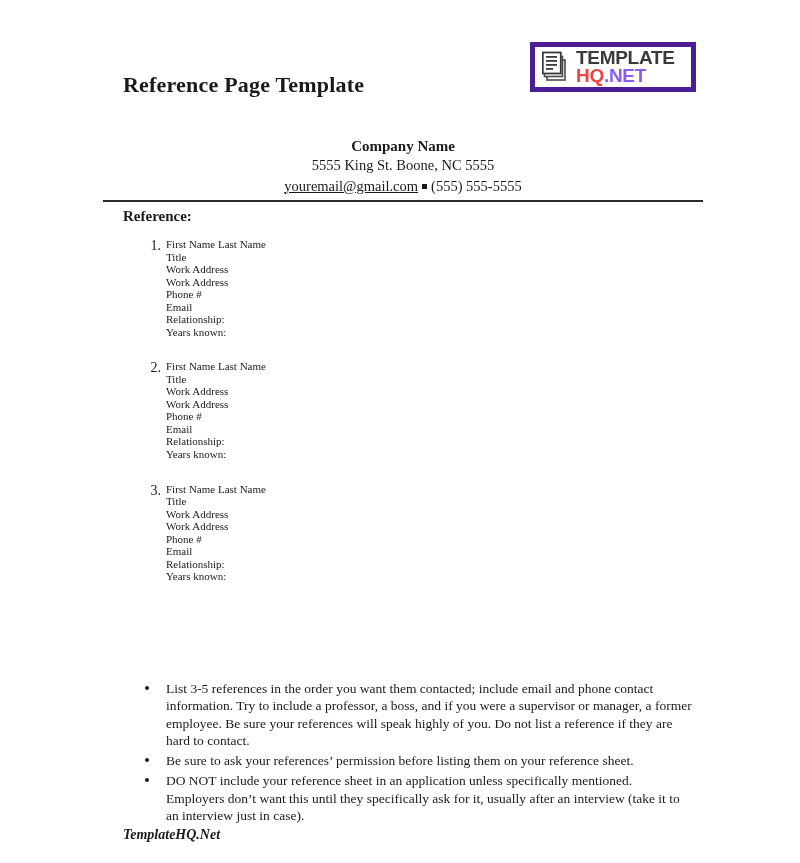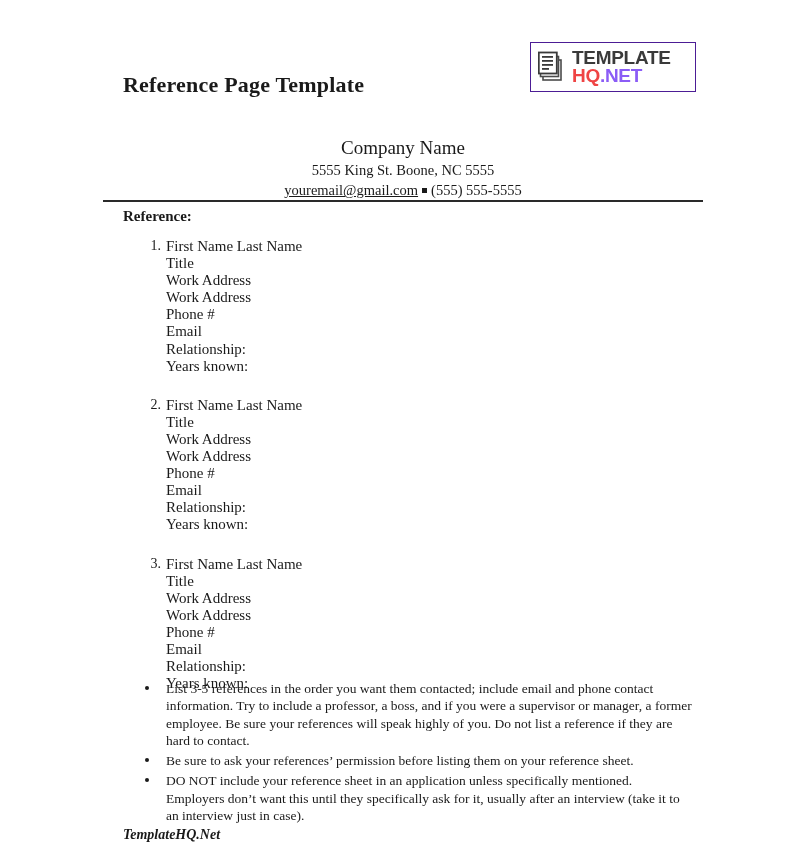--- a/index.html
+++ b/index.html
@@ -24,21 +24,21 @@
     background: #ffffff;
   }
 
   
   .logo-box {
     position: absolute;
     left: 530px;
     top: 42px;
     width: 166px;
     height: 50px;
-    border: 1px solid #4c1d95;
+    border: 5px solid #4c1d95;
     background: #ffffff;
     box-sizing: border-box;
     display: flex;
     align-items: center;
     padding-left: 7px;
   }
   .logo-icon {
     width: 30px;
     height: 32px;
     position: relative;
@@ -75,22 +75,22 @@
 
   
   .company-block {
     position: absolute;
     left: 103px;
     top: 137px;
     width: 600px;
     text-align: center;
   }
   .company-name {
-    font-size: 19px;
-    font-weight: normal;
+    font-size: 15px;
+    font-weight: bold;
     line-height: 1.2;
   }
   .company-address {
     font-size: 14.5px;
     line-height: 1.35;
     margin-top: 1px;
   }
   .company-contact {
     font-size: 14.5px;
     line-height: 1.35;
@@ -142,21 +142,21 @@
   }
   .ref-num {
     position: absolute;
     left: 18px;
     top: 0;
     font-size: 14px;
     width: 20px;
     text-align: right;
   }
   .ref-lines {
-    font-size: 15px;
+    font-size: 11px;
     line-height: 1.14;
   }
   .ref-lines div {
     white-space: nowrap;
   }
 
   
   .tips {
     position: absolute;
     left: 123px;

